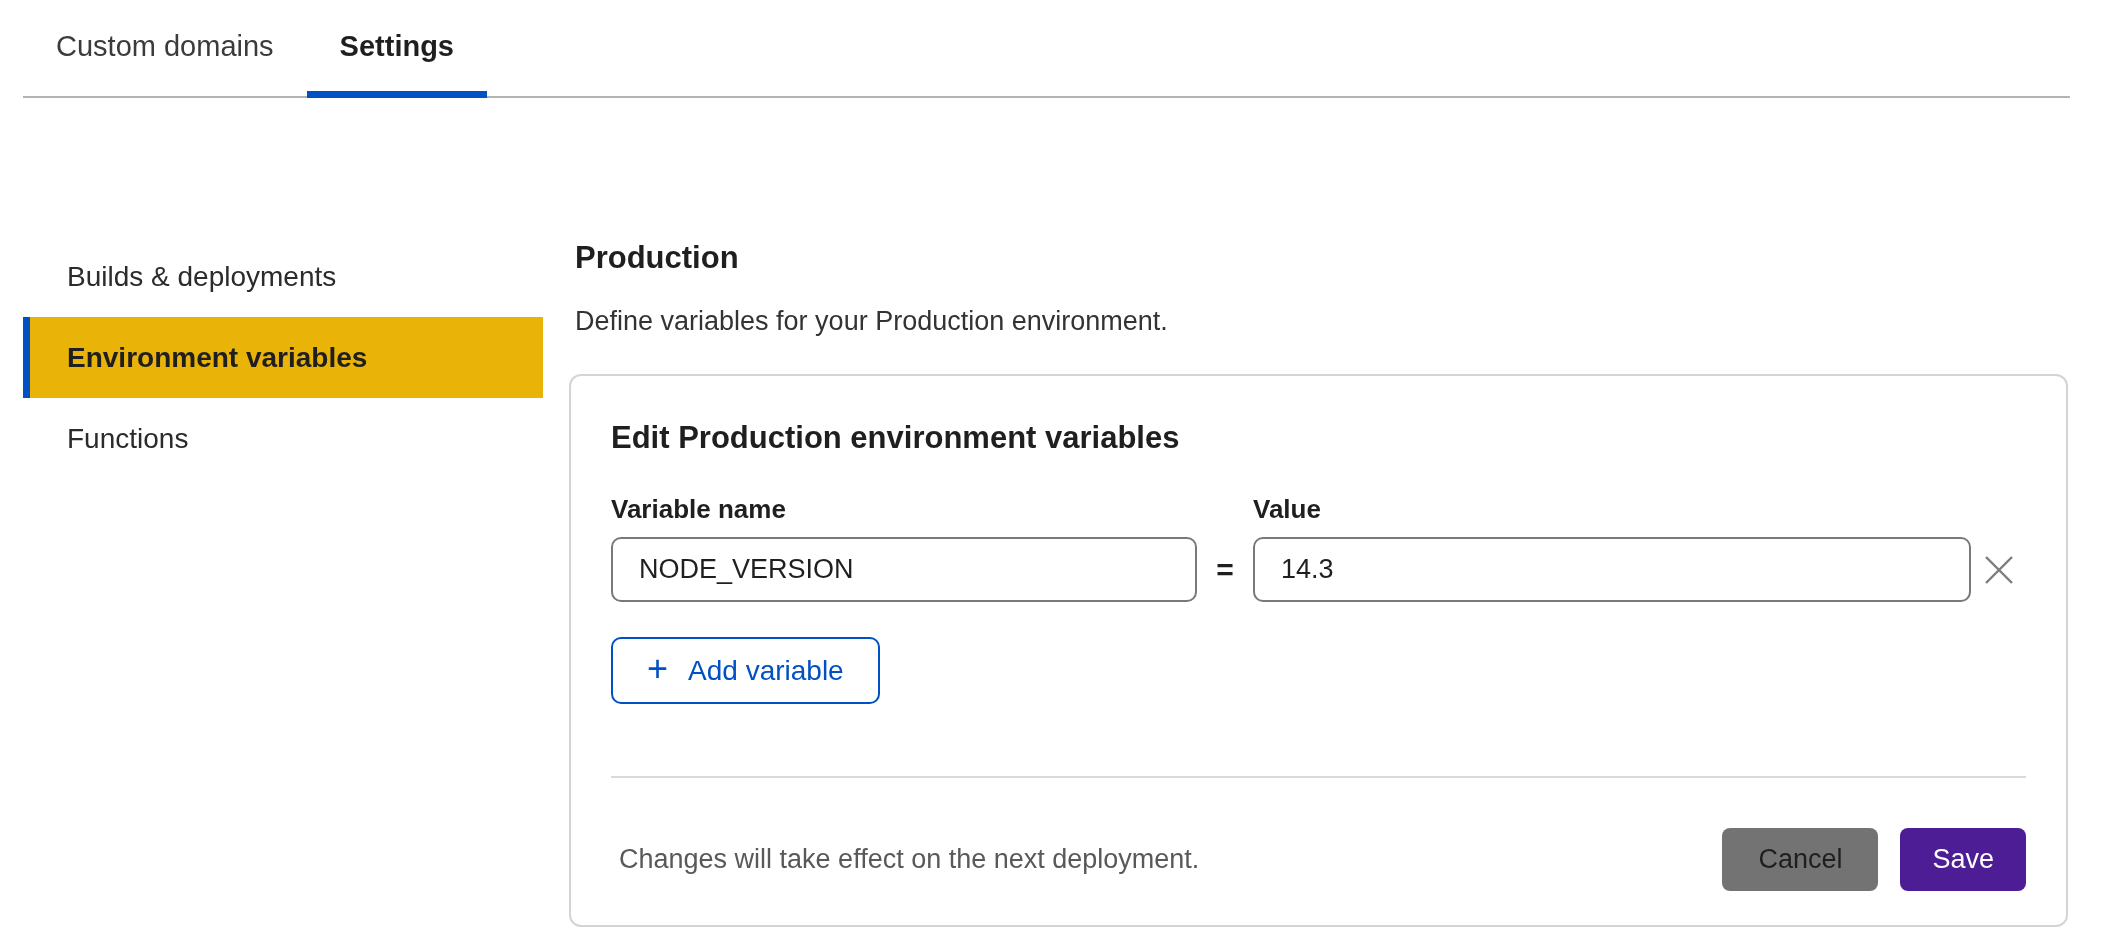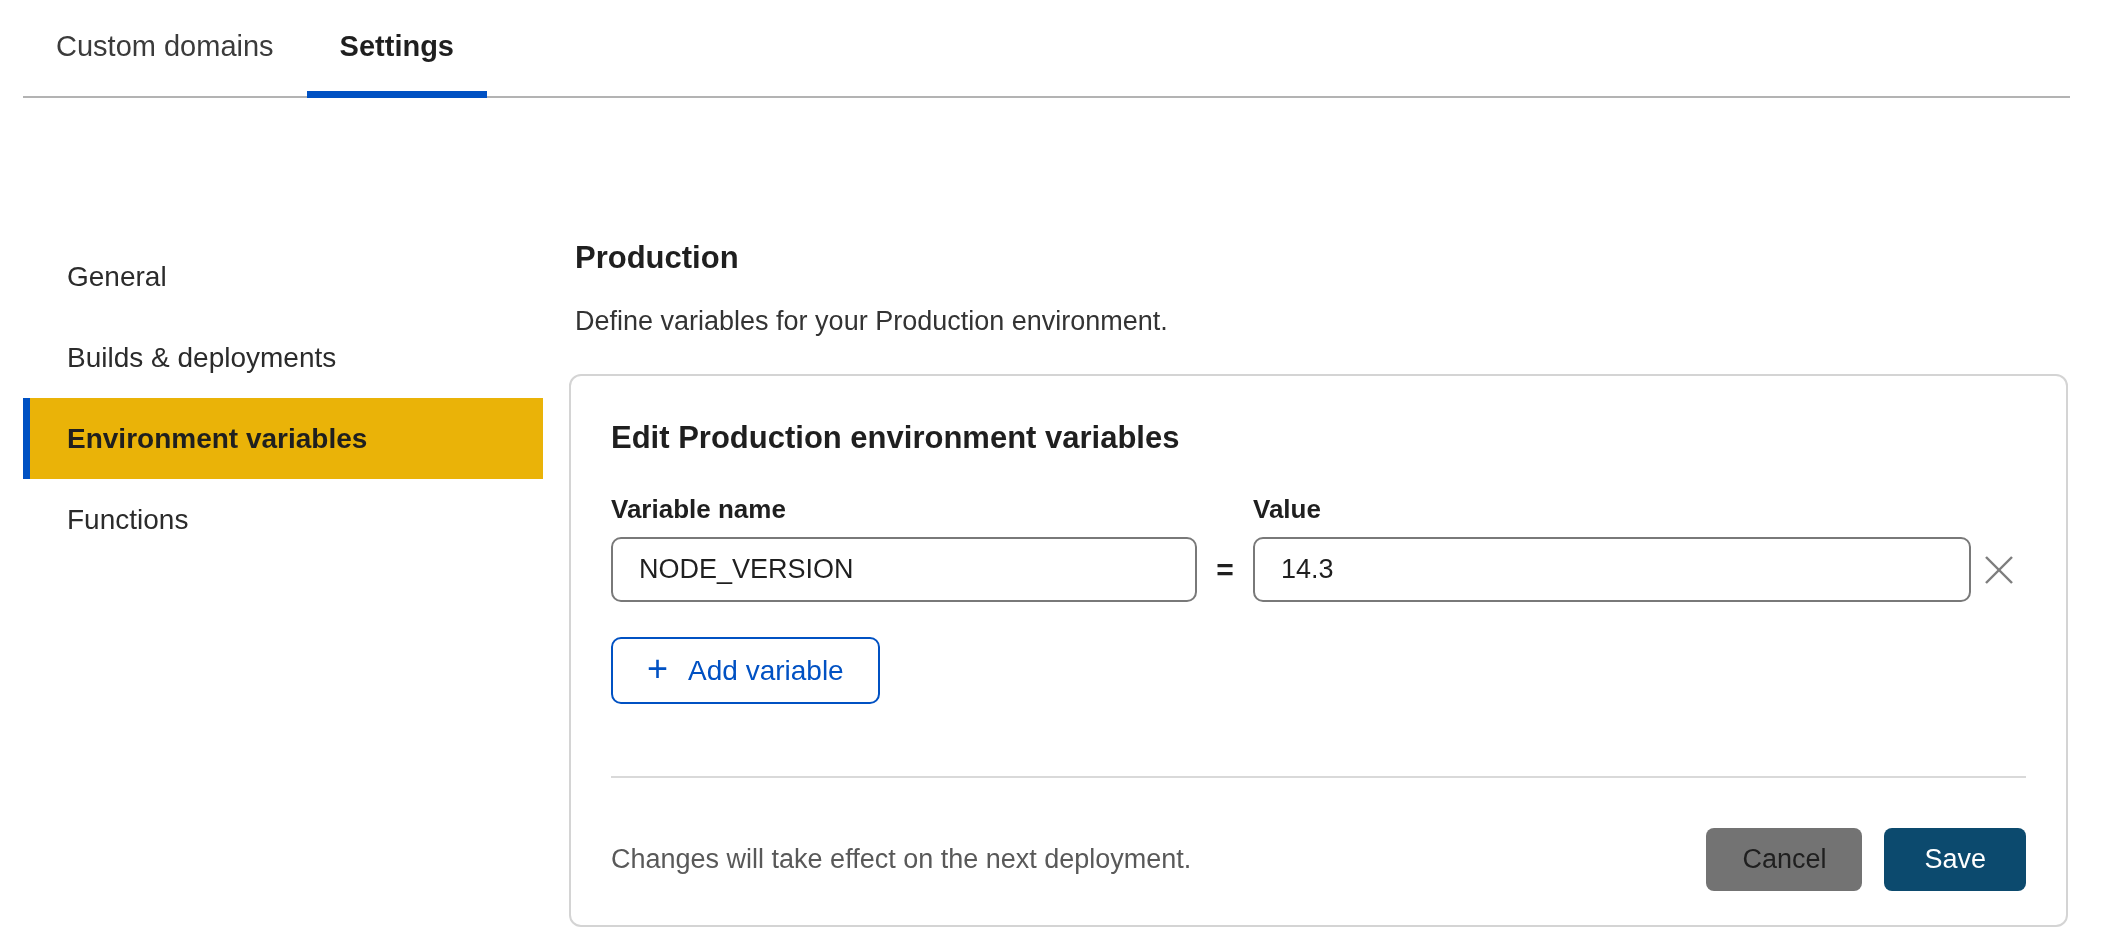--- a/index.html
+++ b/index.html
@@ -165,20 +165,21 @@
   .card-divider {
     margin-top: 72px;
     border: none;
     border-top: 2px solid #d9d9d9;
   }
 
   .card-footer {
     margin-top: 50px;
     display: flex;
     align-items: center;
+    margin-left: 8px;
   }
   .footer-note {
     font-size: 27px;
     color: #595959;
     flex: 1;
   }
   .btn {
     height: 63px;
     border: none;
     border-radius: 8px;
@@ -186,37 +187,36 @@
     font-family: inherit;
     cursor: pointer;
     padding: 0 36px;
   }
   .btn.cancel {
     background: #737373;
     color: #1f1f1f;
     margin-right: 22px;
   }
   .btn.save {
-    background: #0c4a6e;
+    background: #4c1d95;
     color: #ffffff;
-    padding: 0 40px;
+    padding: 0 32px;
   }
 </style>
 </head>
 <body>
 
 <nav class="tabbar">
   <button class="tab">Custom domains</button>
   <button class="tab active">Settings</button>
 </nav>
 
 <div class="content">
 
   <aside class="sidebar">
-    <button class="side-item">General</button>
     <button class="side-item">Builds &amp; deployments</button>
     <button class="side-item active">Environment variables</button>
     <button class="side-item">Functions</button>
   </aside>
 
   <main class="main">
 
     <h2 class="section-title">Production</h2>
     <p class="section-desc">Define variables for your Production environment.</p>
 

